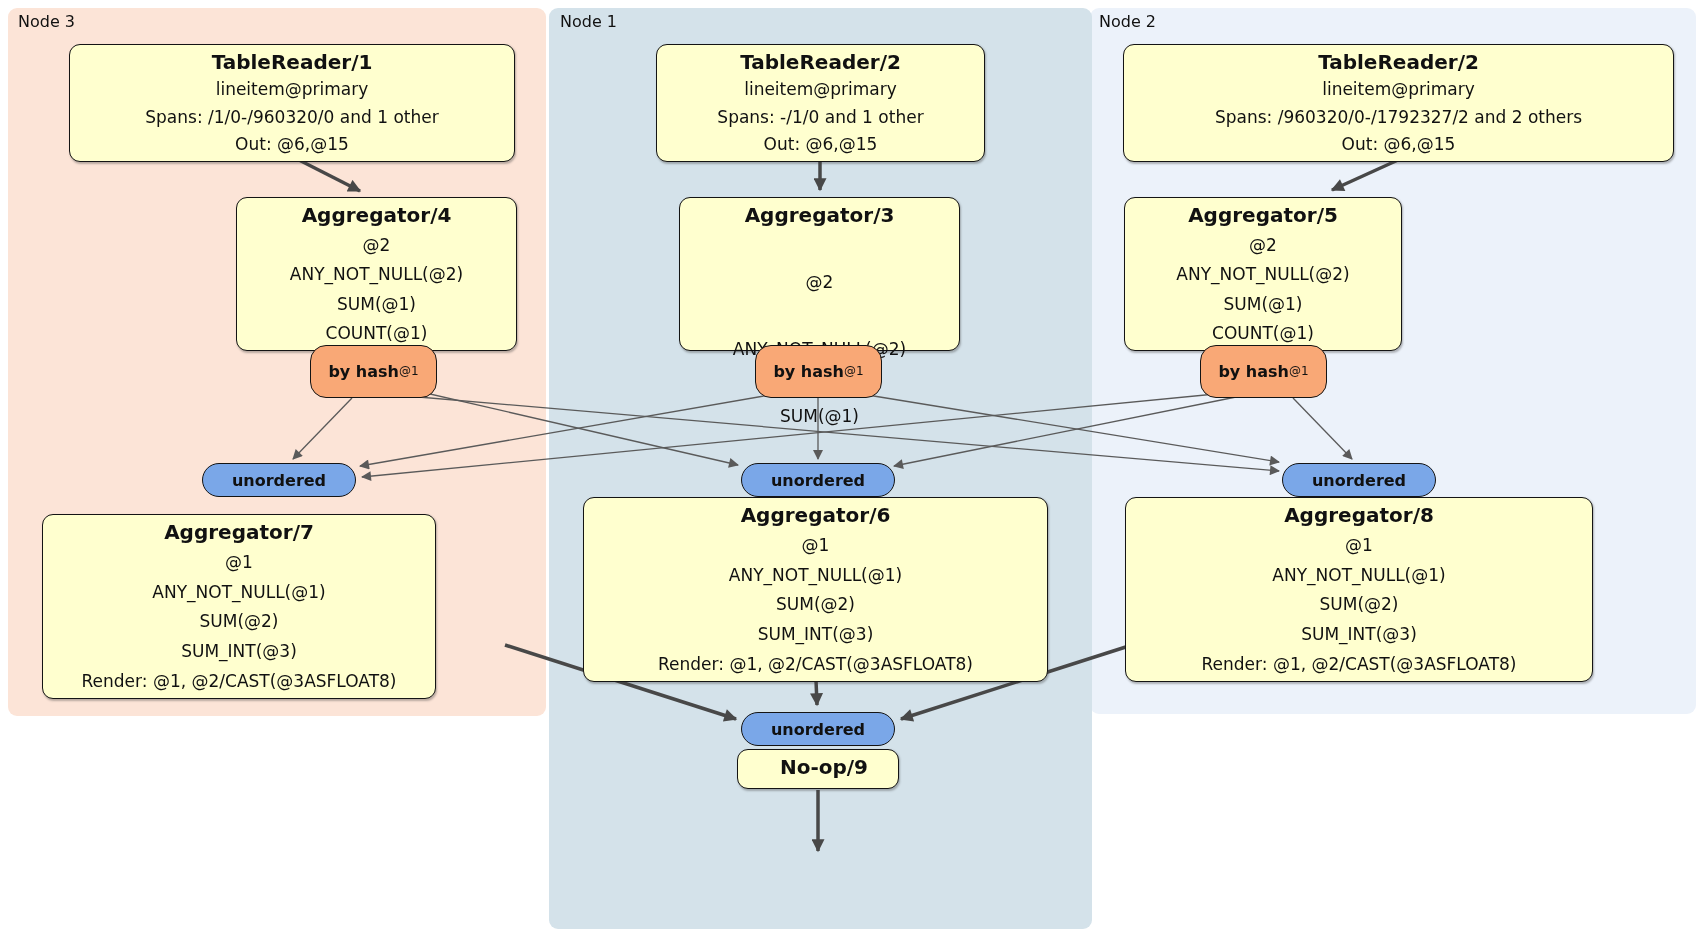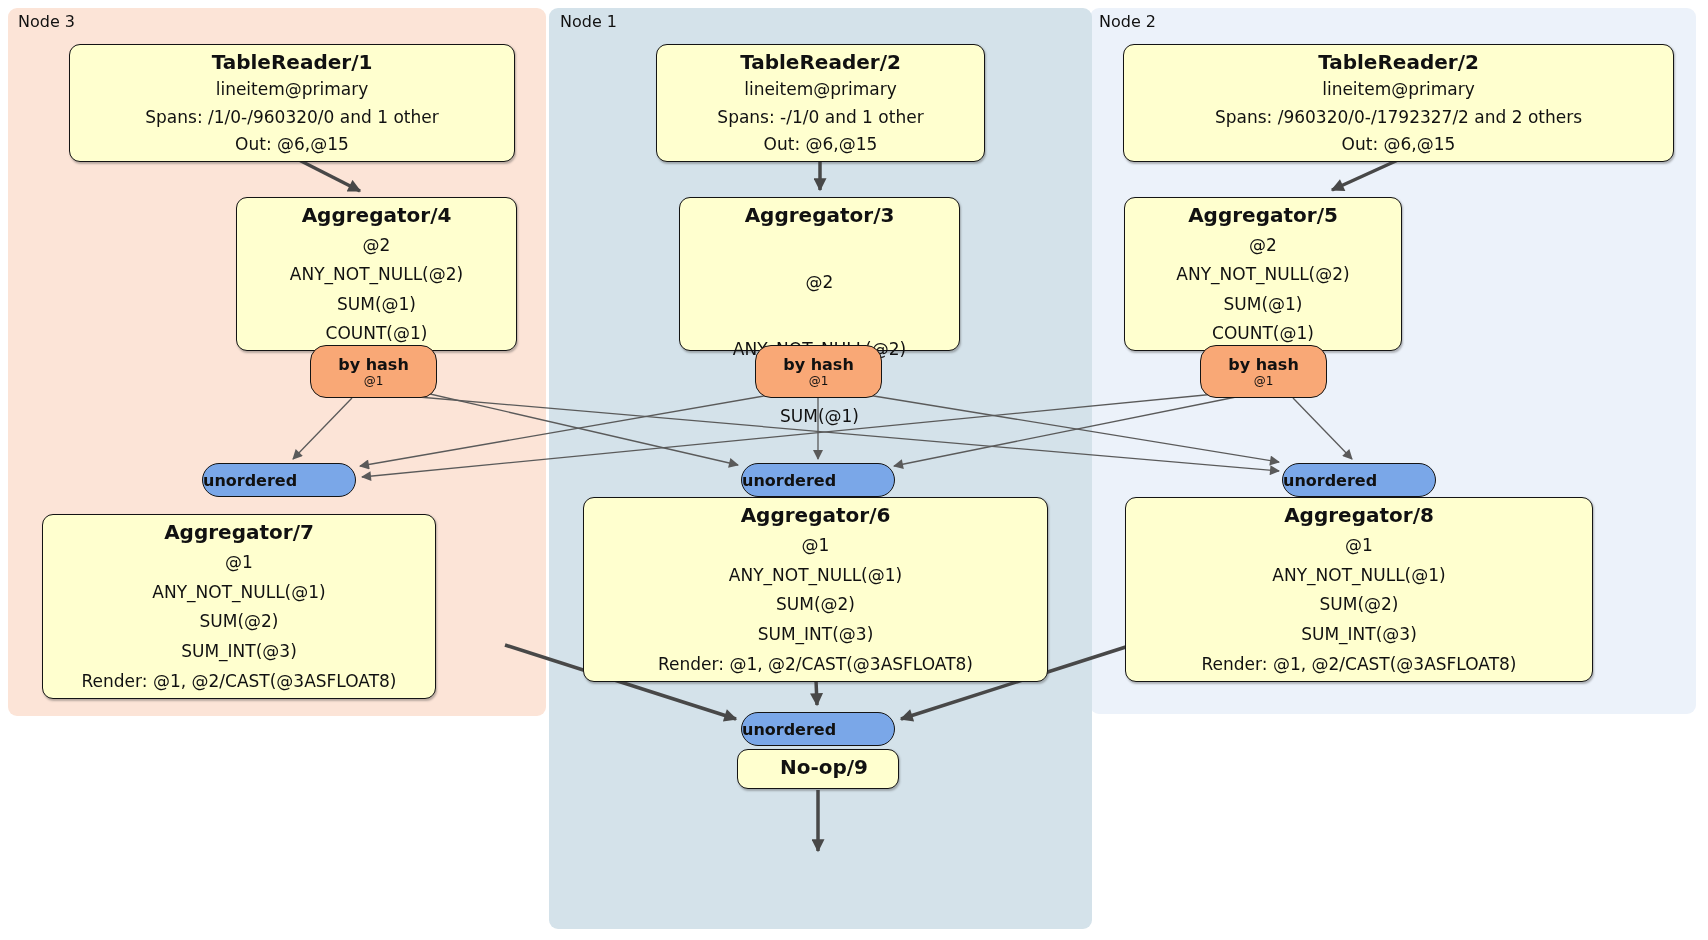--- a/index.html
+++ b/index.html
@@ -19,29 +19,29 @@
     border:1.6px solid #141414;border-radius:11px;z-index:3;
     display:flex;flex-direction:column;align-items:center;justify-content:space-between;
     text-align:center;box-shadow:1px 1.5px 2px rgba(60,60,60,.35);
     padding:4px 8px;box-sizing:border-box;
   }
   .pbox .title{font-weight:bold;font-size:20px;line-height:26px;white-space:nowrap;}
   .pbox .line{font-size:17px;line-height:25px;white-space:nowrap;}
   .router{
     position:absolute;background:var(--router-bg,#f9a876);
     border:1.6px solid #141414;border-radius:16px;z-index:4;
-    display:flex;flex-direction:column;align-items:center;justify-content:center;
+    display:flex;flex-direction:row;align-items:center;justify-content:center;
     text-align:center;box-sizing:border-box;
   }
   .router .rlabel{font-weight:bold;font-size:16px;line-height:19px;}
   .router .rdetail{font-size:12px;line-height:15px;}
   .sync{
     position:absolute;background:var(--sync-bg,#7aa7e8);
     border:1.6px solid #141414;border-radius:17px;z-index:4;
-    display:flex;align-items:center;
+    display:flex;align-items:center;justify-content:center;
     font-weight:bold;font-size:16px;box-sizing:border-box;white-space:nowrap;
   }
 </style>
 </head>
 <body>
 
 <div class="canvas">
 
   <div class="region node3"></div>
   <div class="region node2"></div>

